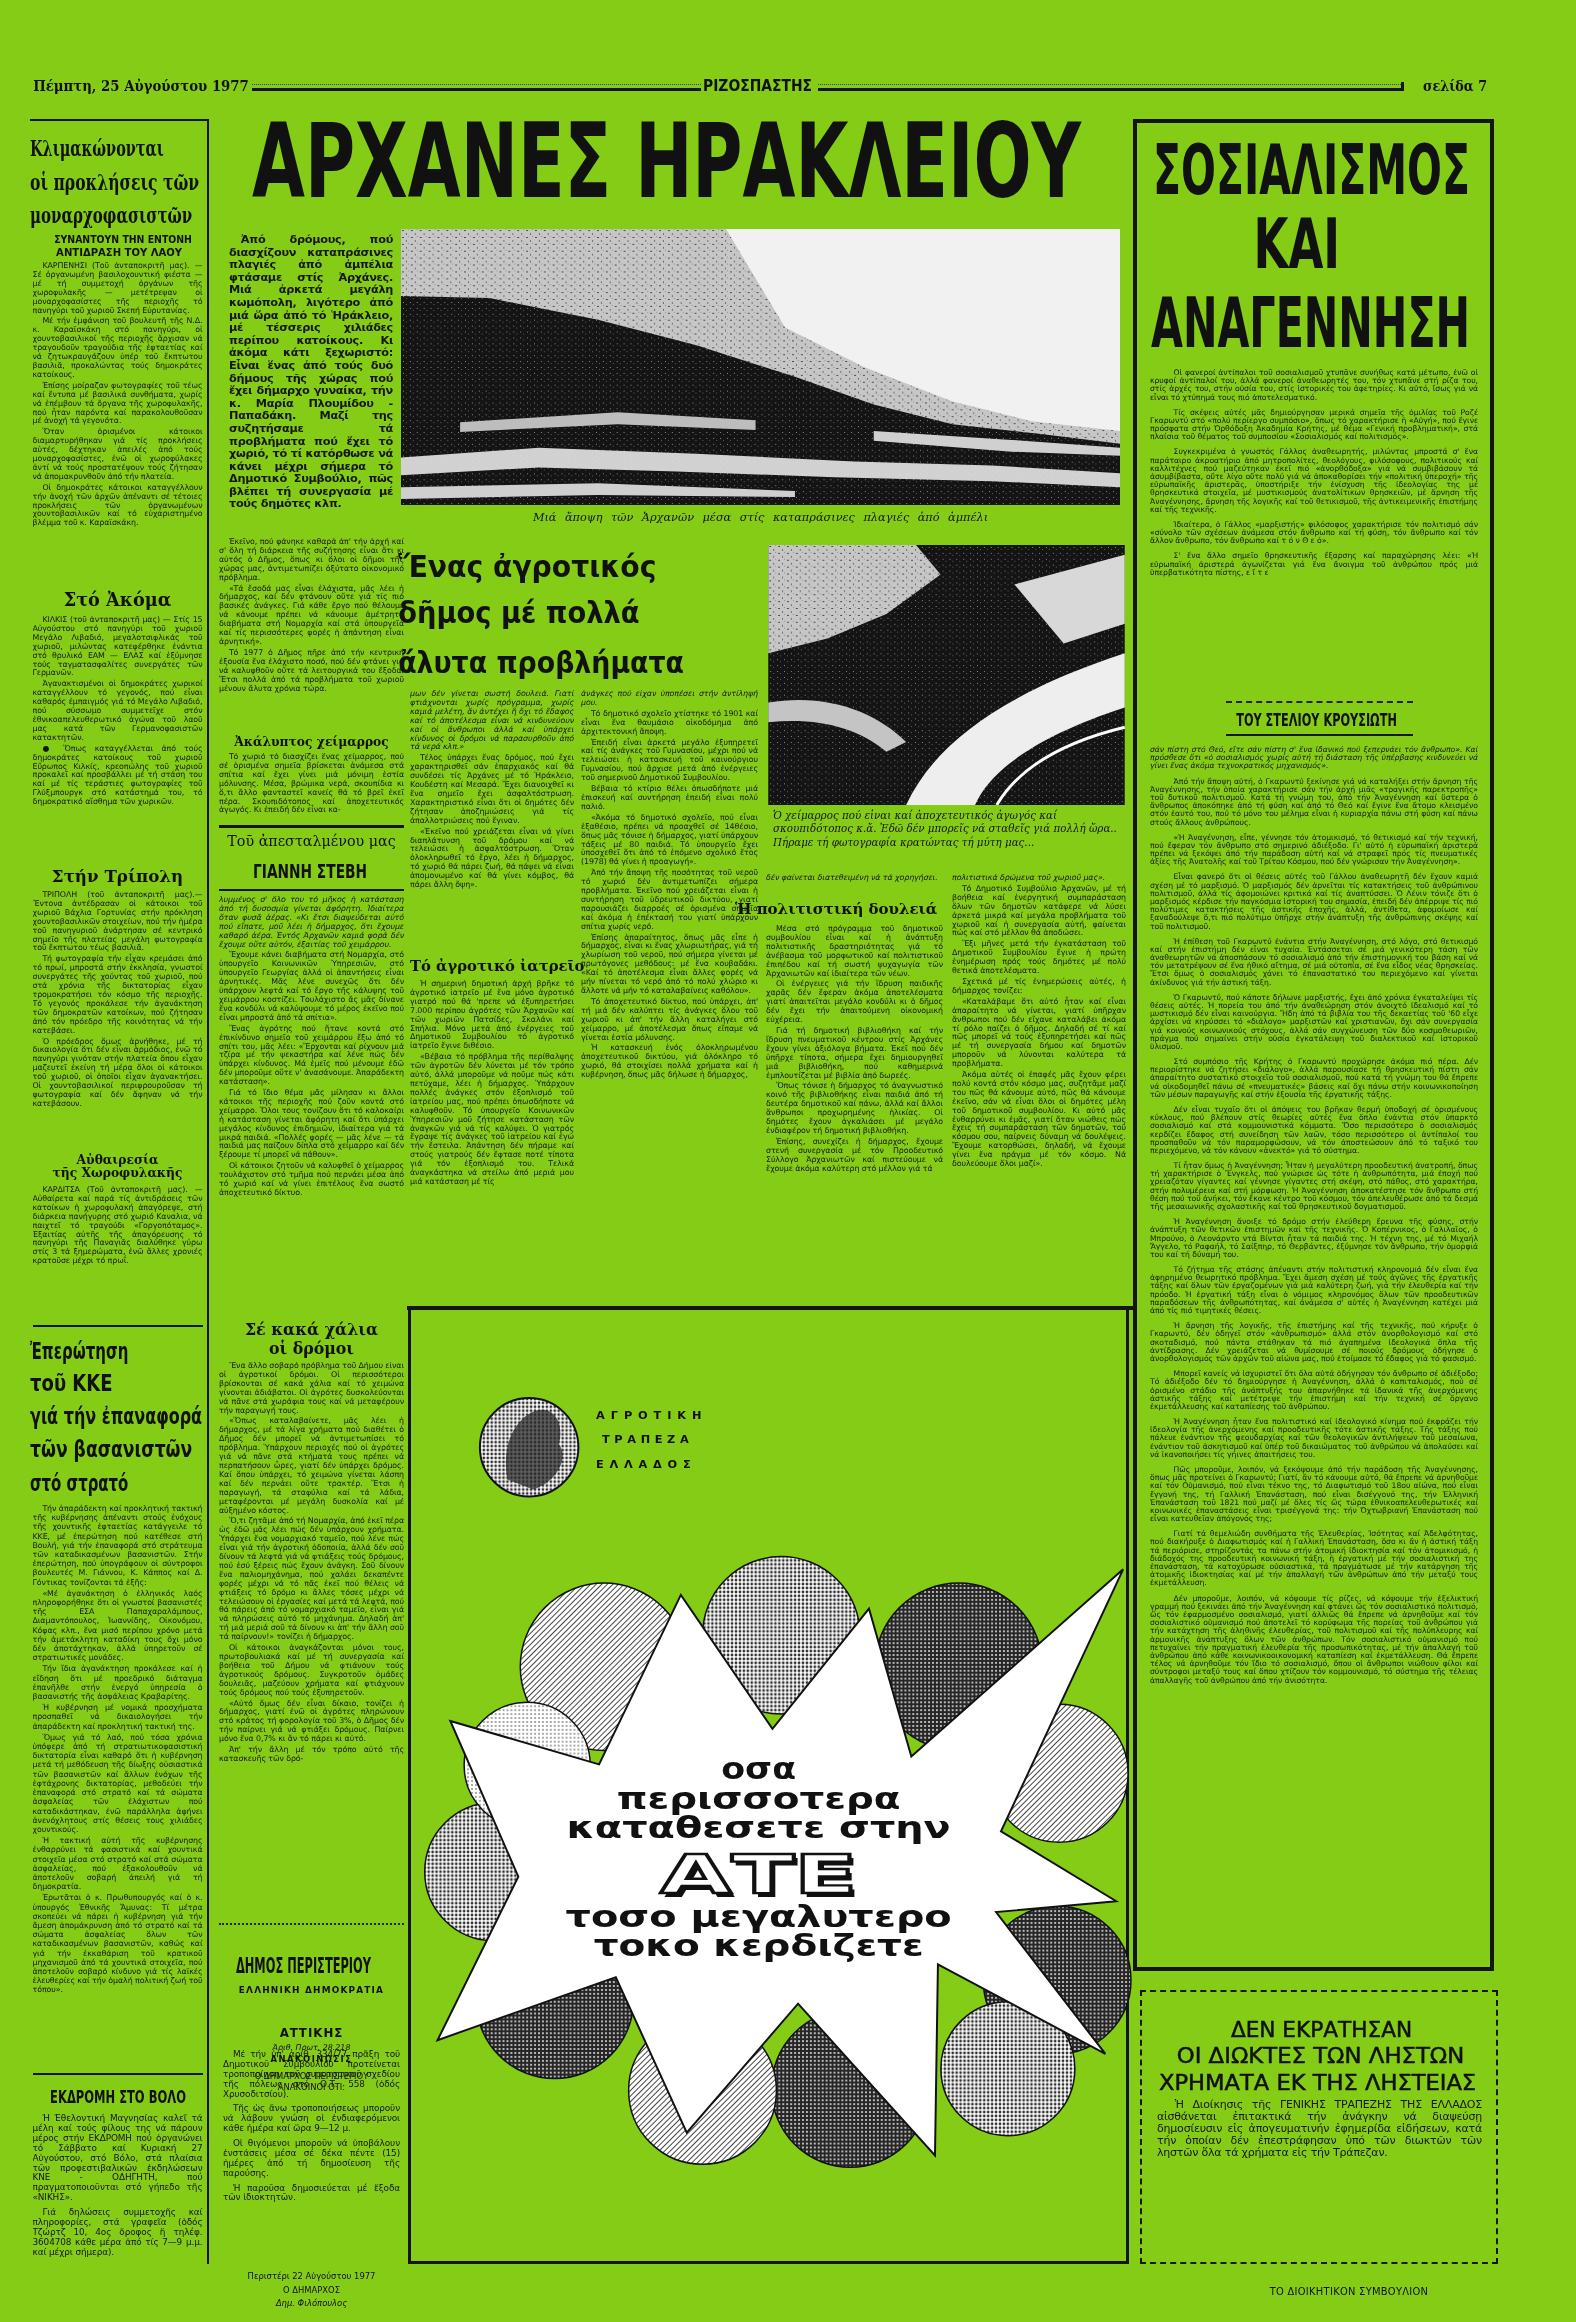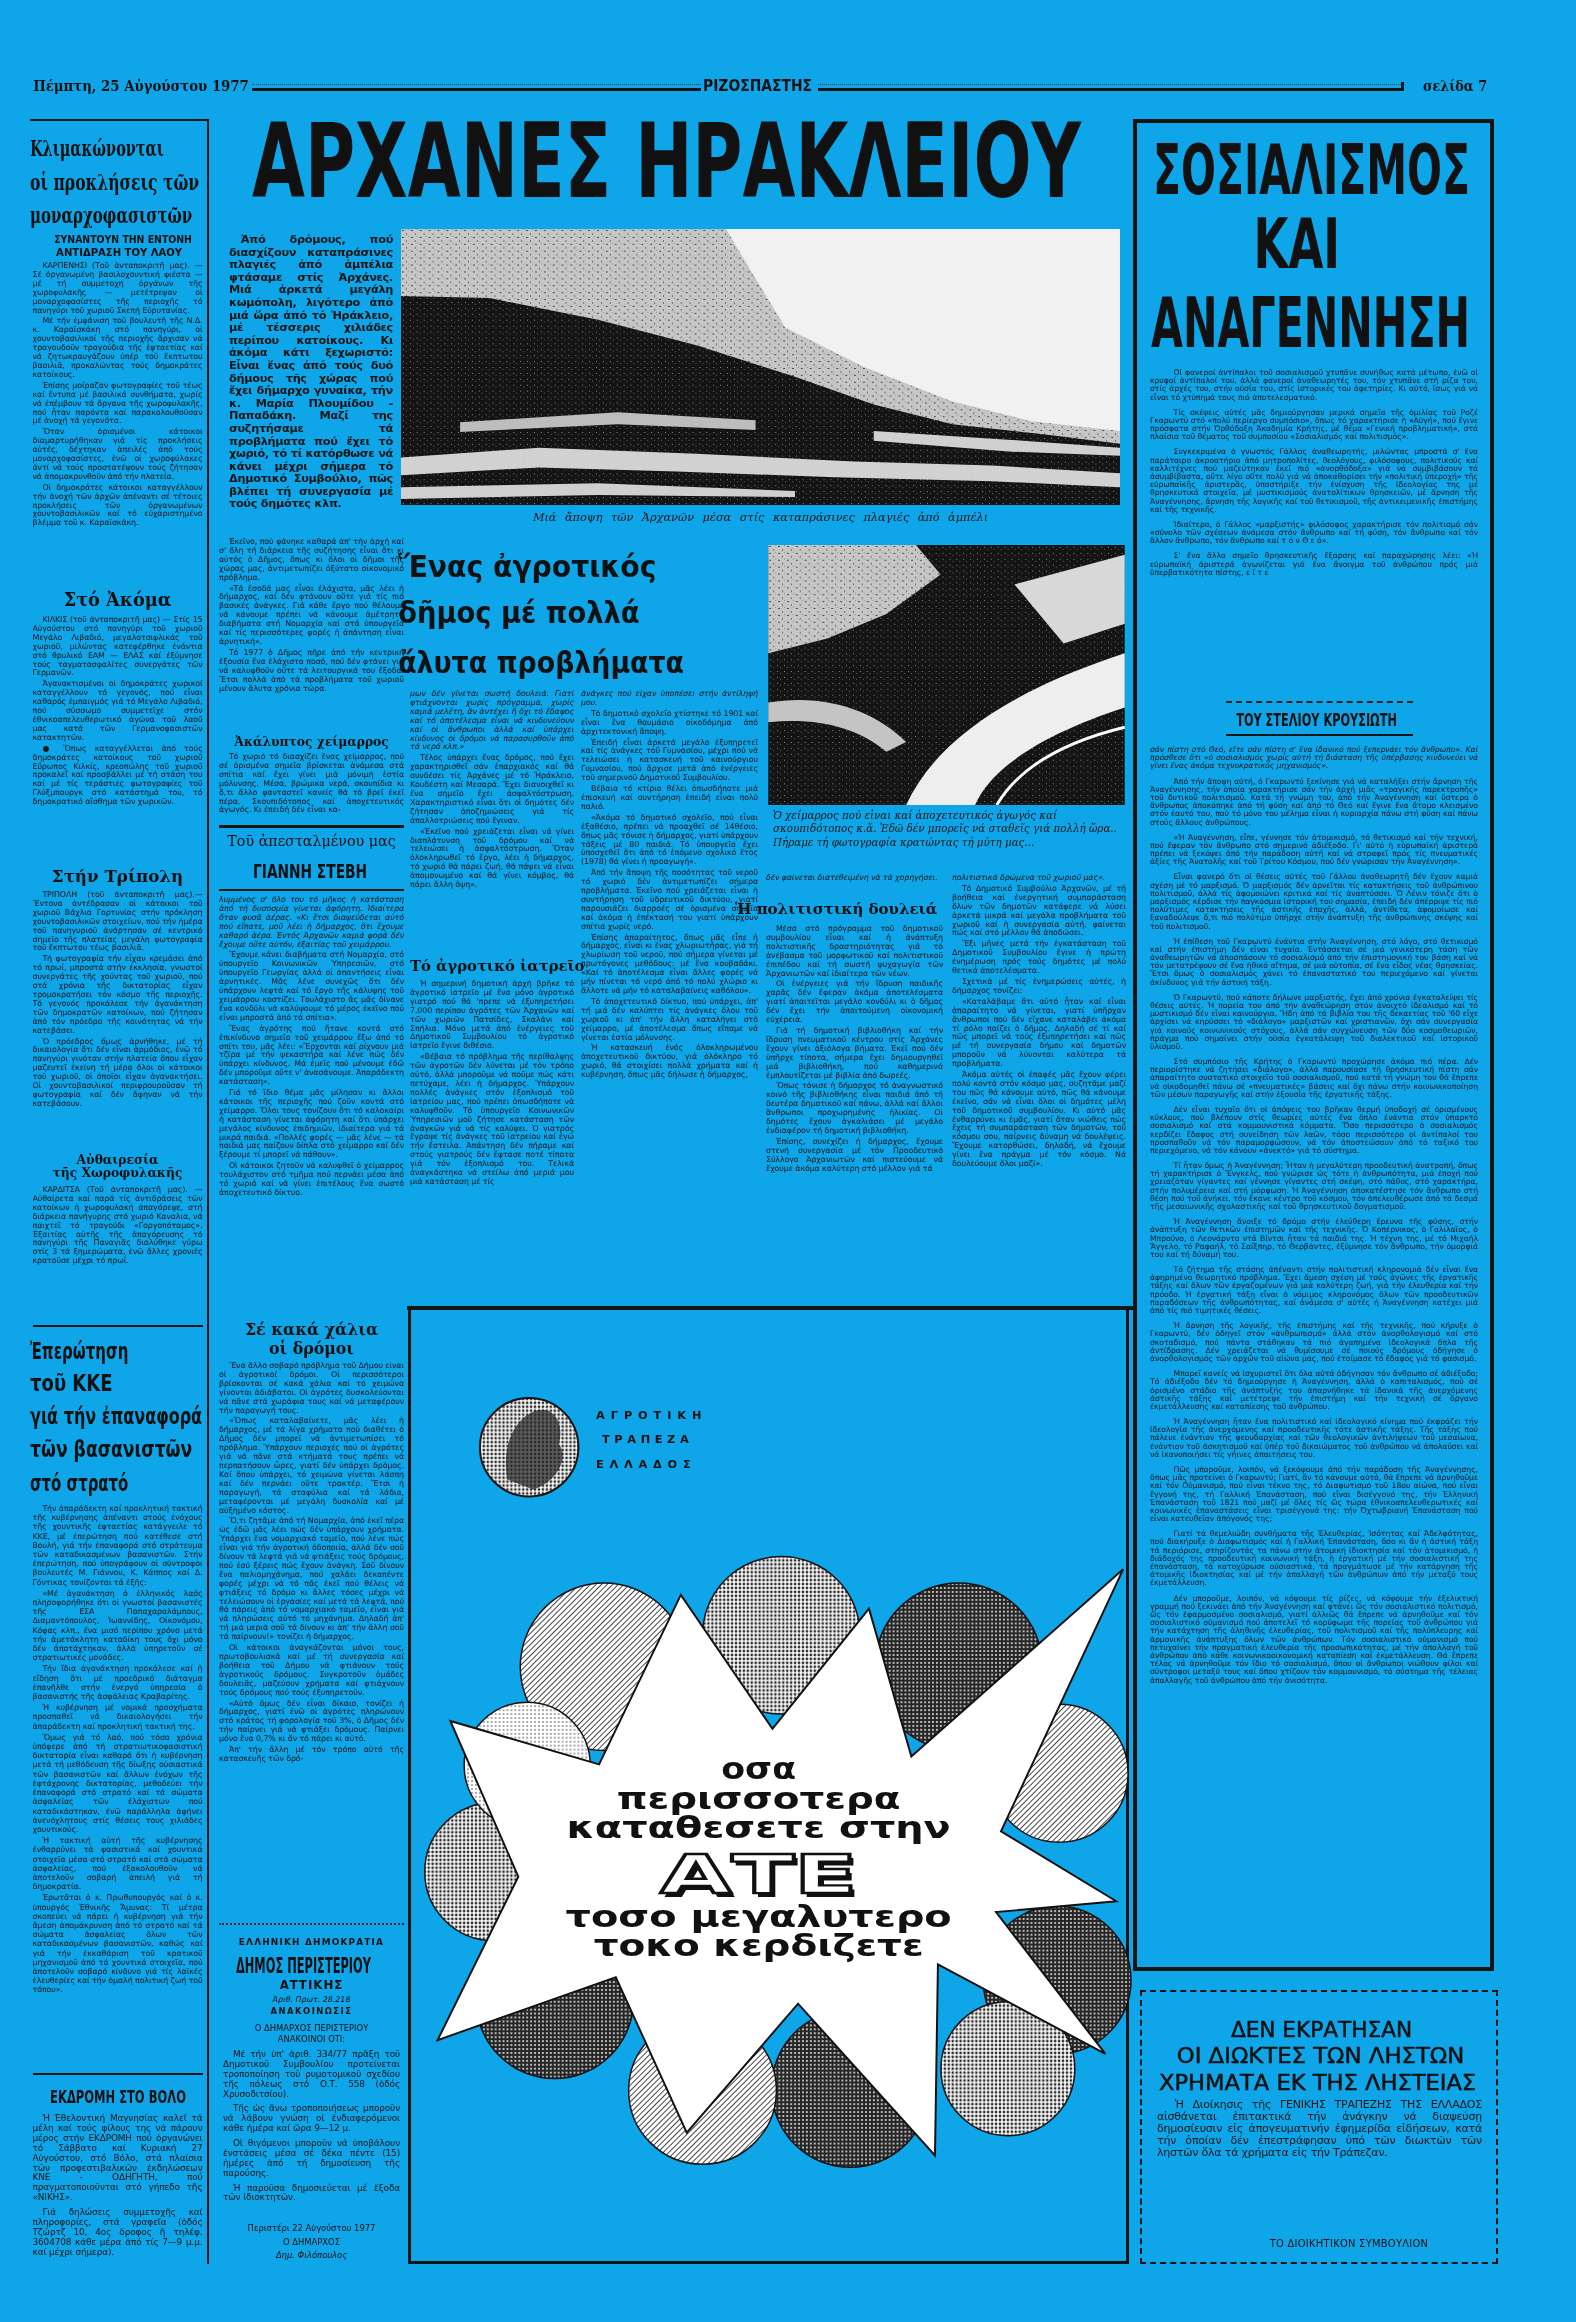--- a/index.html
+++ b/index.html
@@ -1,36 +1,36 @@
 <!DOCTYPE html>
 <html lang="el"><head>
 <meta charset="utf-8">
 <style>
 html,body{margin:0;padding:0;background:#fff;}
-#page{position:relative;width:1576px;height:2323px;background:#0ea5e9;overflow:hidden;color:#121212;font-family:"DejaVu Sans",sans-serif;}
+#page{position:relative;width:1576px;height:2323px;background:#84cc16;overflow:hidden;color:#121212;font-family:"DejaVu Sans",sans-serif;}
 .rule{position:absolute;background:#151515;}
 .dotline{position:absolute;height:0;border-top:1px dotted #444;}
 .sv{position:absolute;overflow:visible;}
 .sv text{font-family:"DejaVu Sans",sans-serif;font-weight:bold;fill:#111;}
 .sv text.serif{font-family:"DejaVu Serif",serif;}
 .sv text.reg{font-weight:normal;stroke:#111;stroke-width:0.5px;}
 .bt{position:absolute;overflow:hidden;font-family:"DejaVu Sans",sans-serif;font-size:7.9px;line-height:8.9px;text-align:justify;color:#161616;letter-spacing:-0.1px;}
 .bt p{margin:0 0 2px 0;text-indent:9.9px;}
 .bt.cont p:first-child{text-indent:0;font-style:italic;}
 .bt.intro{font-weight:bold;font-size:11.3px;line-height:12.6px;letter-spacing:-0.3px;}
 .bt.intro p{text-indent:11.8px;}
 .bt.soc{font-size:7.7px;line-height:8.2px;letter-spacing:-0.05px;}
 .bt.soc p{margin-bottom:6.9px;text-indent:23.6px;}
 .bt.lg{font-size:8.9px;line-height:9.9px;}
 .bt.lg p{margin-bottom:4.9px;}
 .bt.bank{font-size:11px;line-height:12px;letter-spacing:-0.2px;}
 .bt.bank p{margin-bottom:5.9px;text-indent:17.7px;}
 .hs{position:absolute;font-family:"DejaVu Serif",serif;font-weight:bold;text-align:center;white-space:nowrap;color:#111;}
 .cap{position:absolute;font-family:"DejaVu Serif",serif;font-style:italic;color:#161616;}
-.ctr{position:absolute;text-align:center;white-space:nowrap;color:#111;font-family:"DejaVu Sans",sans-serif;}
+.ctr{position:absolute;text-align:center;white-space:nowrap;color:#111;font-family:"DejaVu Sans",sans-serif;margin-top:48px;}
 .box{position:absolute;box-sizing:border-box;}
 .photo{position:absolute;}
 </style>
 </head>
 <body>
 
 <div id="page">
 
   <svg width="0" height="0" style="position:absolute">
     <defs>

